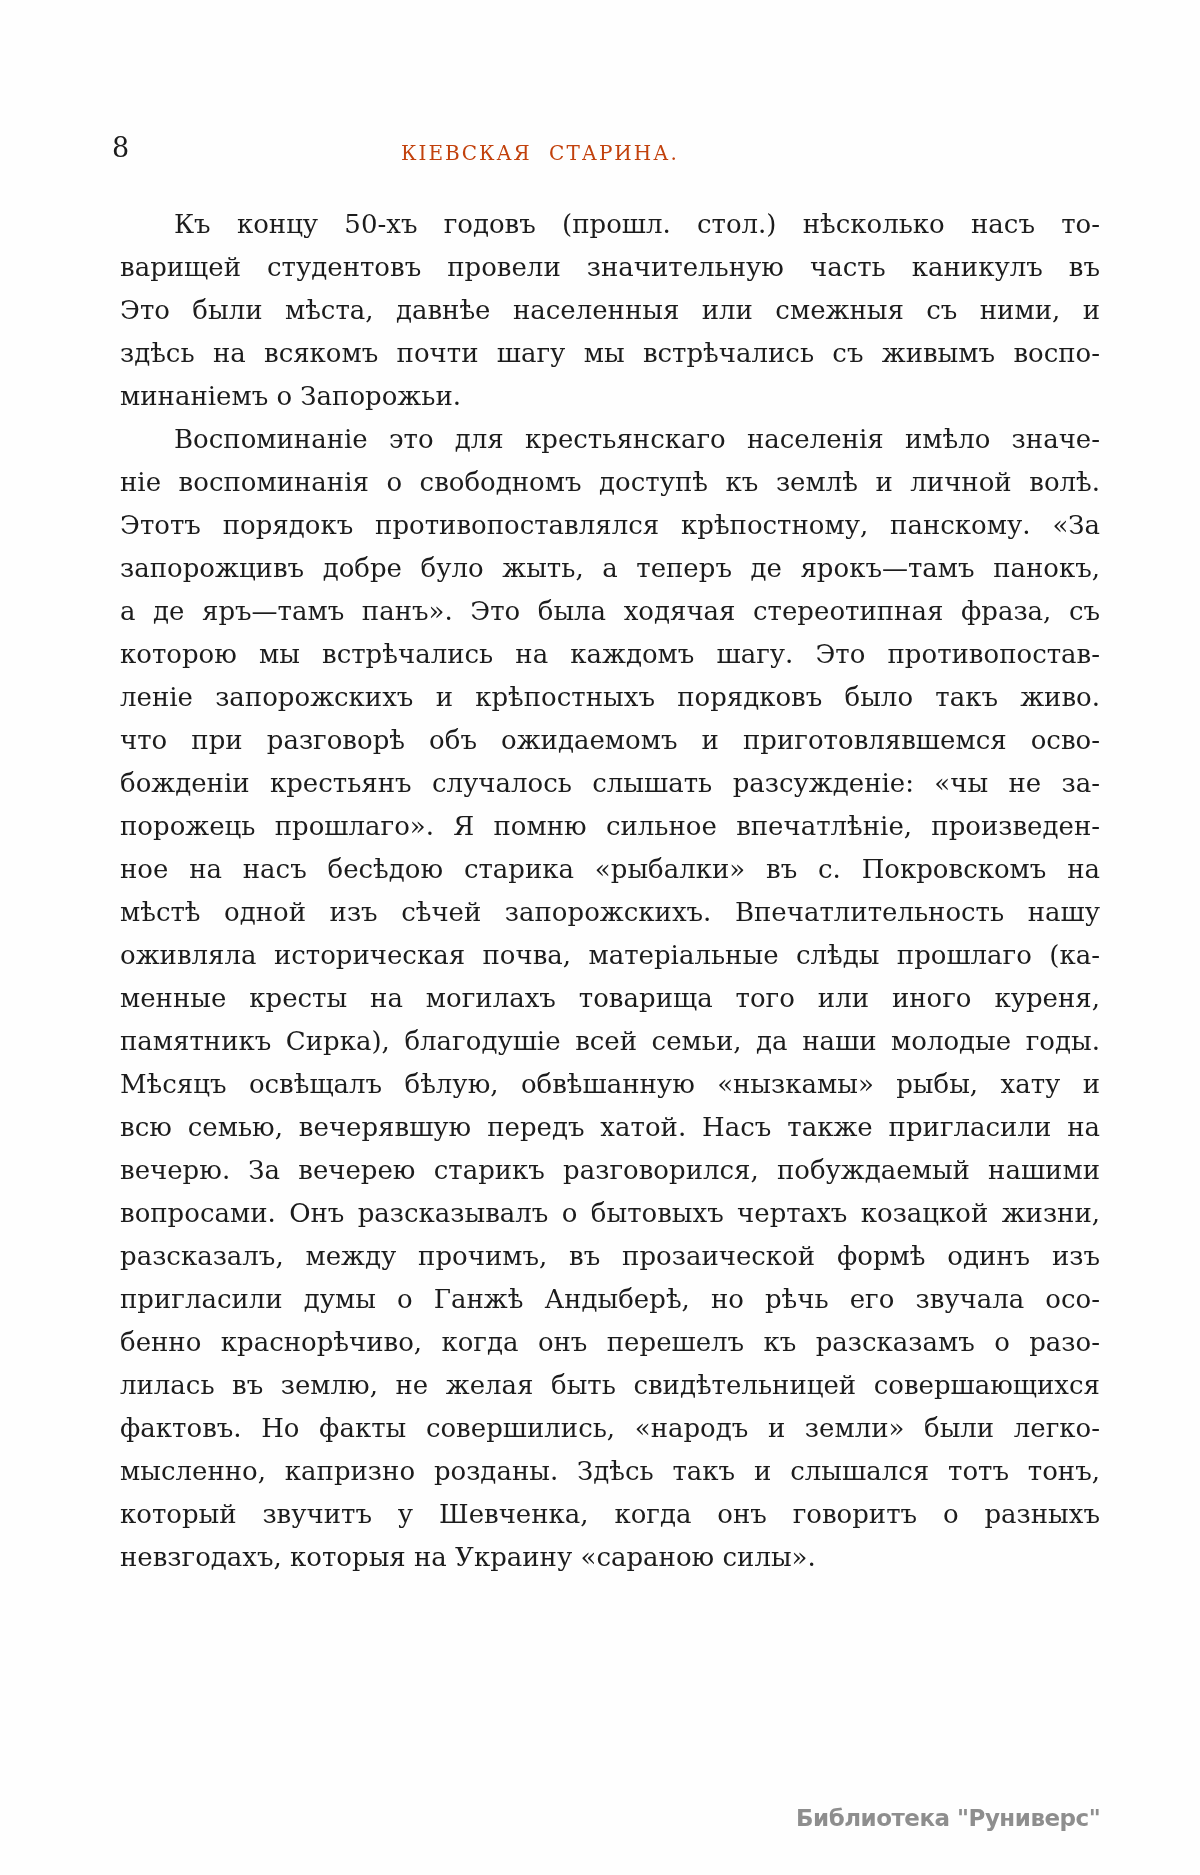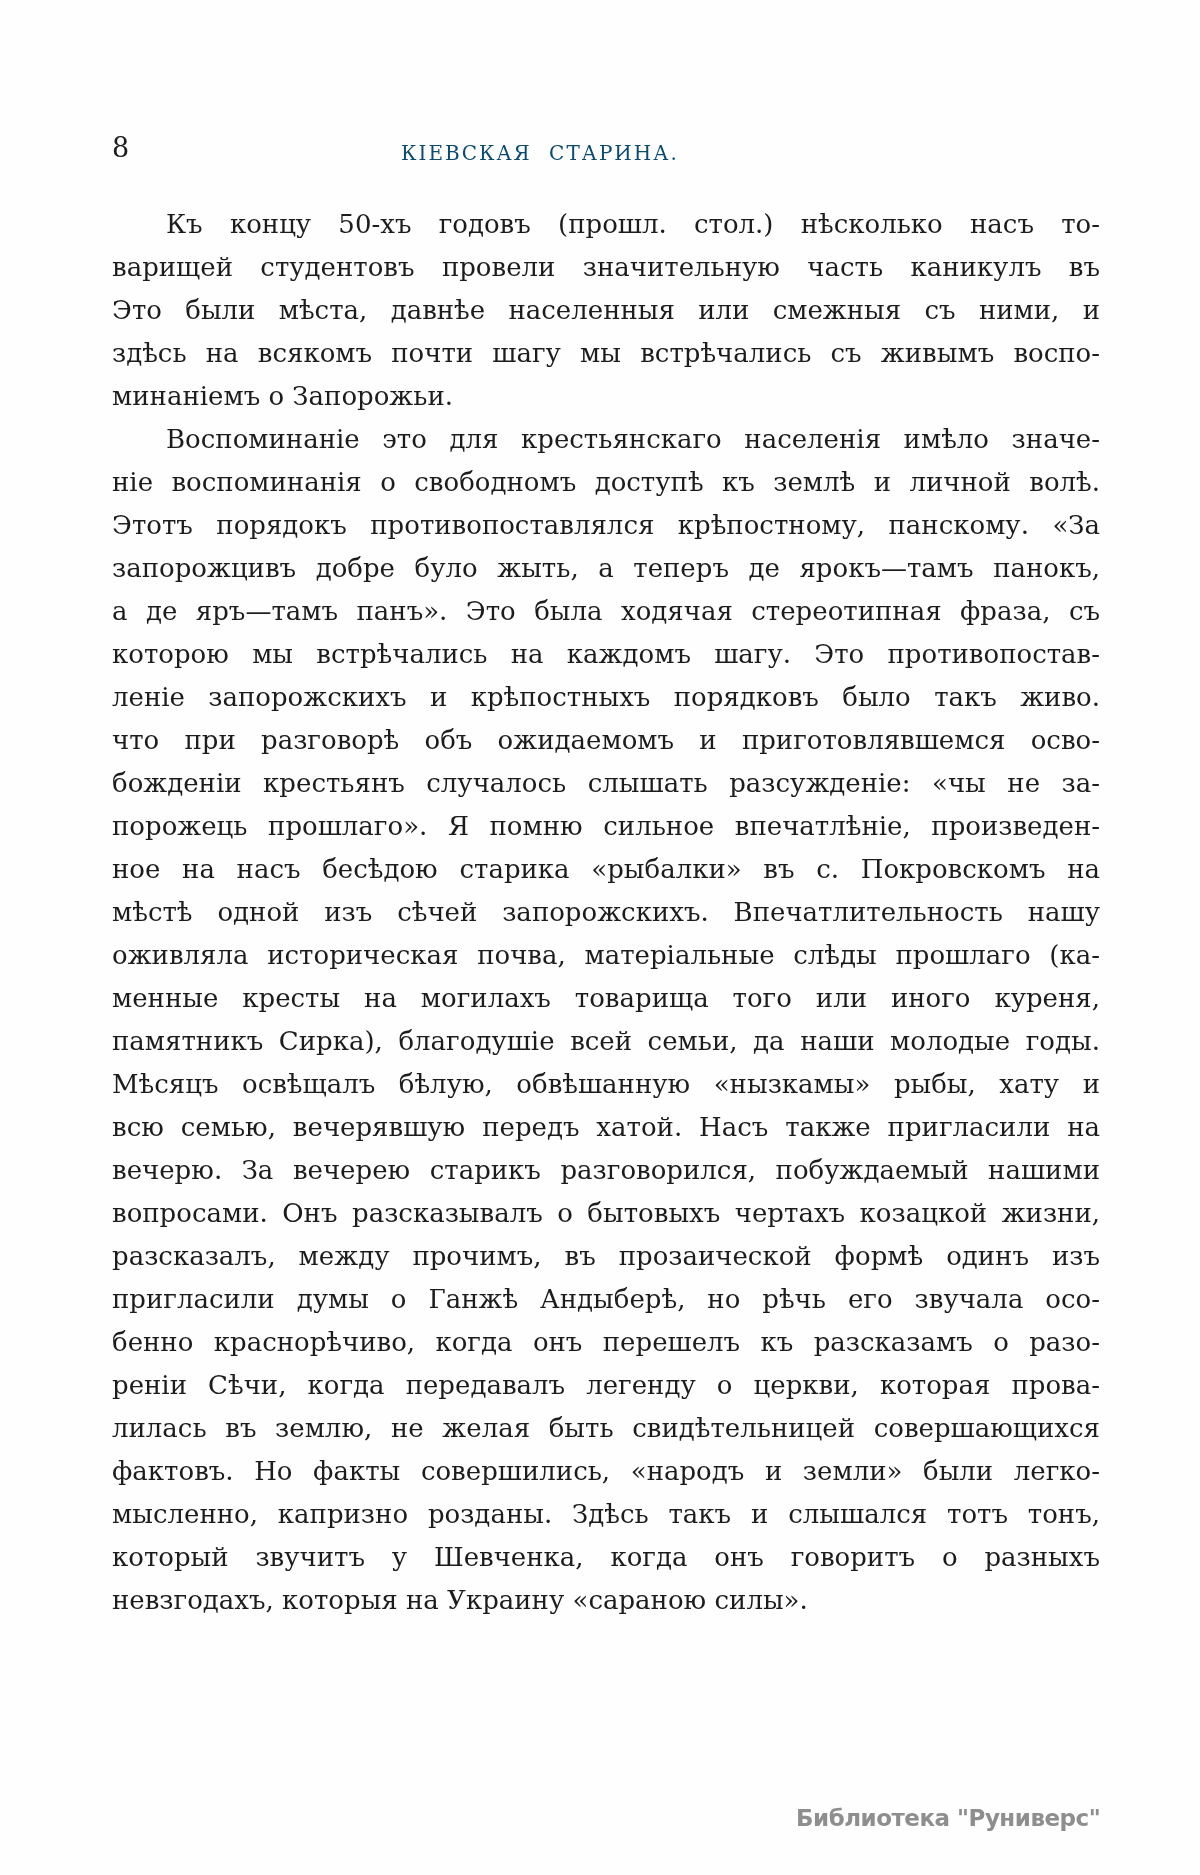--- a/index.html
+++ b/index.html
@@ -24,41 +24,41 @@
     font-size: 27px;
     color: #1b1b1b;
   }
   .running-title {
     position: absolute;
     left: 401px;
     top: 141px;
     font-size: 20px;
     letter-spacing: 2px;
     word-spacing: 9px;
-    color: #0c4a6e;
+    color: #c2410c;
     white-space: nowrap;
   }
   .textblock {
     position: absolute;
     left: 112px;
     top: 203px;
     width: 988px;
   }
   .line {
     font-size: 26px;
     line-height: 43px;
     height: 43px;
     text-align: justify;
     text-align-last: justify;
     -moz-text-align-last: justify;
     color: #1c1c1c;
     overflow: hidden;
     white-space: nowrap;
   }
-  .line.justified { white-space: normal; }
+  .line.justified { white-space: normal; margin-left: 8px; }
   .indent { text-indent: 54px; }
   .flush-last {
     text-align-last: left;
     -moz-text-align-last: left;
   }
   .watermark {
     position: absolute;
     left: 796px;
     top: 1805px;
     font-family: "DejaVu Sans", sans-serif;
@@ -104,21 +104,20 @@
       <div class="line justified">оживляла историческая почва, матеріальные слѣды прошлаго (ка-</div>
       <div class="line justified">менные кресты на могилахъ товарища того или иного куреня,</div>
       <div class="line justified">памятникъ Сирка), благодушіе всей семьи, да наши молодые годы.</div>
       <div class="line justified">Мѣсяцъ освѣщалъ бѣлую, обвѣшанную «нызкамы» рыбы, хату и</div>
       <div class="line justified">всю семью, вечерявшую передъ хатой. Насъ также пригласили на</div>
       <div class="line justified">вечерю. За вечерею старикъ разговорился, побуждаемый нашими</div>
       <div class="line justified">вопросами. Онъ разсказывалъ о бытовыхъ чертахъ козацкой жизни,</div>
       <div class="line justified">разсказалъ, между прочимъ, въ прозаической формѣ одинъ изъ</div>
       <div class="line justified">пригласили думы о Ганжѣ Андыберѣ, но рѣчь его звучала осо-</div>
       <div class="line justified">бенно краснорѣчиво, когда онъ перешелъ къ разсказамъ о разо-</div>
-      <div class="line justified">реніи Сѣчи, когда передавалъ легенду о церкви, которая прова-</div>
       <div class="line justified">лилась въ землю, не желая быть свидѣтельницей совершающихся</div>
       <div class="line justified">фактовъ. Но факты совершились, «народъ и земли» были легко-</div>
       <div class="line justified">мысленно, капризно розданы. Здѣсь такъ и слышался тотъ тонъ,</div>
       <div class="line justified">который звучитъ у Шевченка, когда онъ говоритъ о разныхъ</div>
       <div class="line justified flush-last">невзгодахъ, которыя на Украину «сараною силы».</div>
     </div>
 
   </div>
 
   <div class="watermark">Библиотека "Руниверс"</div>

